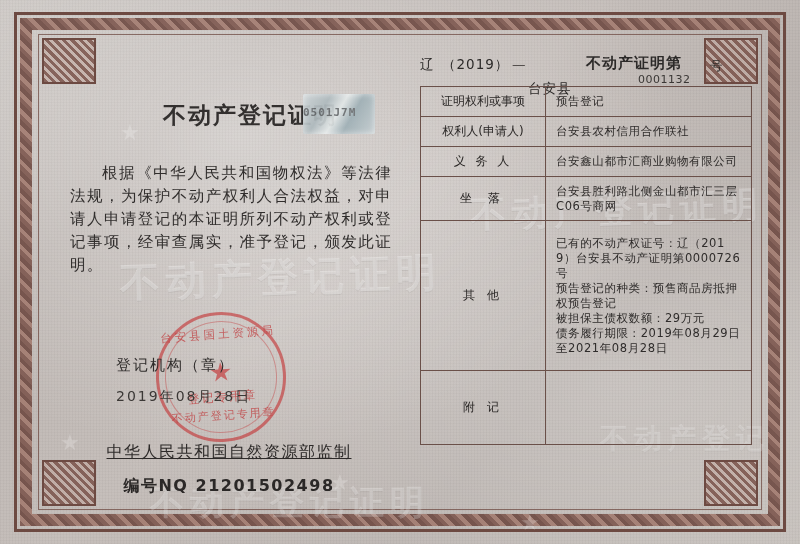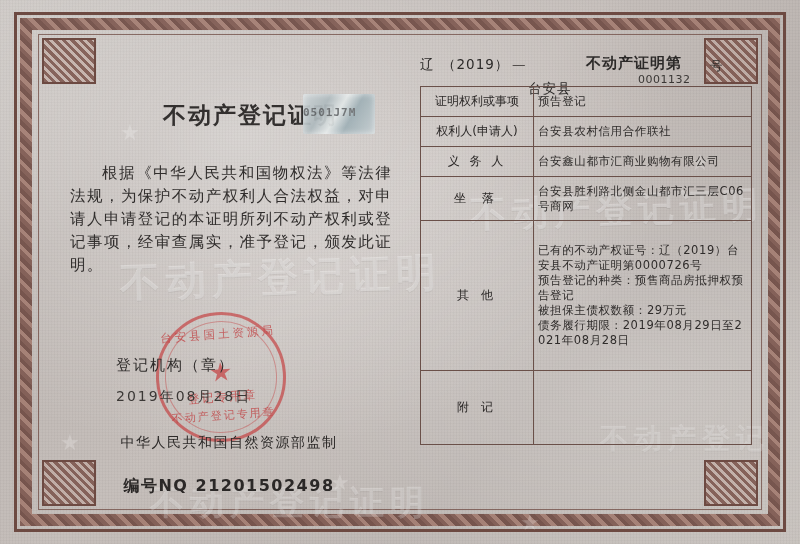--- a/index.html
+++ b/index.html
@@ -246,25 +246,26 @@
     text-align: center;
     font-size: 12px;
     color: rgba(190,40,42,0.82);
     letter-spacing: 2px;
   }
 
   #supervisor-line {
     position: absolute;
     left: 0;
     right: 0;
-    top: 390px;
-    text-align: center;
-    font-size: 14px;
+    top: 398px;
+    text-align: center;
+    font-size: 16px;
     color: #2d2a29;
     letter-spacing: 1.5px;
+    text-decoration: underline;
   }
   #serial-line {
     position: absolute;
     left: 0;
     right: 0;
     top: 432px;
     text-align: center;
     font-size: 16px;
     color: #2b2827;
     letter-spacing: 1.5px;
@@ -303,21 +304,21 @@
     left: 0;
     top: 42px;
     width: 332px;
     border-collapse: collapse;
     table-layout: fixed;
     font-size: 11.5px;
     color: #2d2a29;
   }
   #info-table td {
     border: 1px solid #6a5049;
-    padding: 4px 4px;
+    padding: 4px 10px;
     vertical-align: middle;
     line-height: 15px;
     letter-spacing: 0.6px;
   }
   #info-table td.k {
     width: 104px;
     text-align: center;
     font-size: 12px;
     letter-spacing: 3px;
     color: #2b2827;

